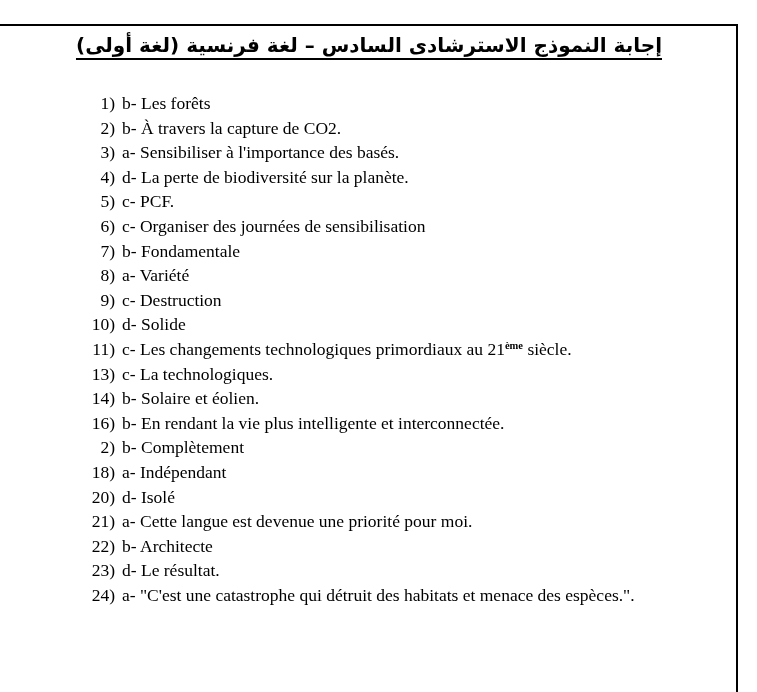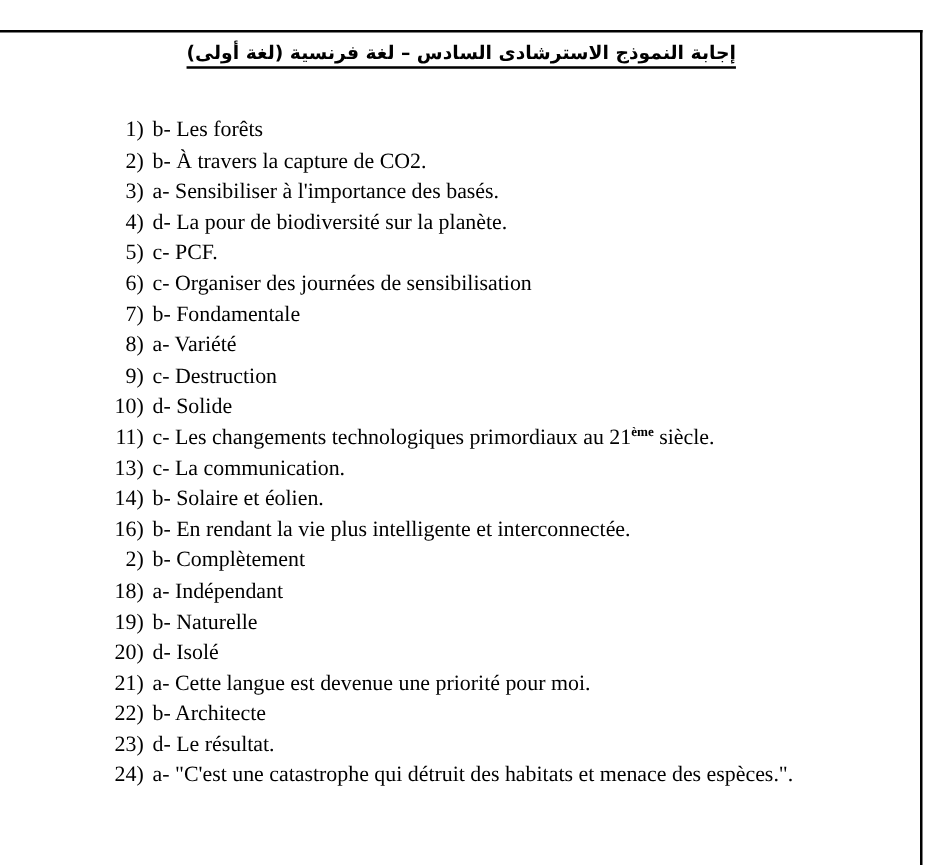--- a/index.html
+++ b/index.html
@@ -24,21 +24,21 @@
   }
   .title {
     position: absolute;
     top: 33px;
     left: 0;
     width: 738px;
     margin: 0;
     text-align: center;
     direction: rtl;
     font-family: "DejaVu Sans", sans-serif;
-    font-size: 15px;
+    font-size: 20px;
     font-weight: bold;
     letter-spacing: 0px;
     text-decoration: underline;
     text-decoration-thickness: 2px;
     text-underline-offset: 6px;
   }
   .answers {
     position: absolute;
     top: 91px;
     left: 88px;
@@ -66,33 +66,32 @@
 </head>
 <body>
 
 <div class="page">
   <div class="frame"></div>
   <h1 class="title">إجابة النموذج الاسترشادى السادس – لغة فرنسية (لغة أولى)</h1>
   <ol class="answers">
       <li><span class="num">1)</span><span>b- Les forêts</span></li>
       <li><span class="num">2)</span><span>b- À travers la capture de CO2.</span></li>
       <li><span class="num">3)</span><span>a- Sensibiliser à l'importance des basés.</span></li>
-      <li><span class="num">4)</span><span>d- La pour de biodiversité sur la planète.</span></li>
+      <li><span class="num">4)</span><span>d- La perte de biodiversité sur la planète.</span></li>
       <li><span class="num">5)</span><span>c- PCF.</span></li>
       <li><span class="num">6)</span><span>c- Organiser des journées de sensibilisation</span></li>
       <li><span class="num">7)</span><span>b- Fondamentale</span></li>
       <li><span class="num">8)</span><span>a- Variété</span></li>
       <li><span class="num">9)</span><span>c- Destruction</span></li>
       <li><span class="num">10)</span><span>d- Solide</span></li>
       <li><span class="num">11)</span><span><span>c- Les changements technologiques primordiaux au 21</span><span class="sup">ème</span><span> siècle.</span></span></li>
-      <li><span class="num">13)</span><span>c- La communication.</span></li>
+      <li><span class="num">13)</span><span>c- La technologiques.</span></li>
       <li><span class="num">14)</span><span>b- Solaire et éolien.</span></li>
       <li><span class="num">16)</span><span>b- En rendant la vie plus intelligente et interconnectée.</span></li>
       <li><span class="num">2)</span><span>b- Complètement</span></li>
       <li><span class="num">18)</span><span>a- Indépendant</span></li>
-      <li><span class="num">19)</span><span>b- Naturelle</span></li>
       <li><span class="num">20)</span><span>d- Isolé</span></li>
       <li><span class="num">21)</span><span>a- Cette langue est devenue une priorité pour moi.</span></li>
       <li><span class="num">22)</span><span>b- Architecte</span></li>
       <li><span class="num">23)</span><span>d- Le résultat.</span></li>
       <li><span class="num">24)</span><span>a- "C'est une catastrophe qui détruit des habitats et menace des espèces.".</span></li>
     </ol>
 </div>
 
 </body></html>

